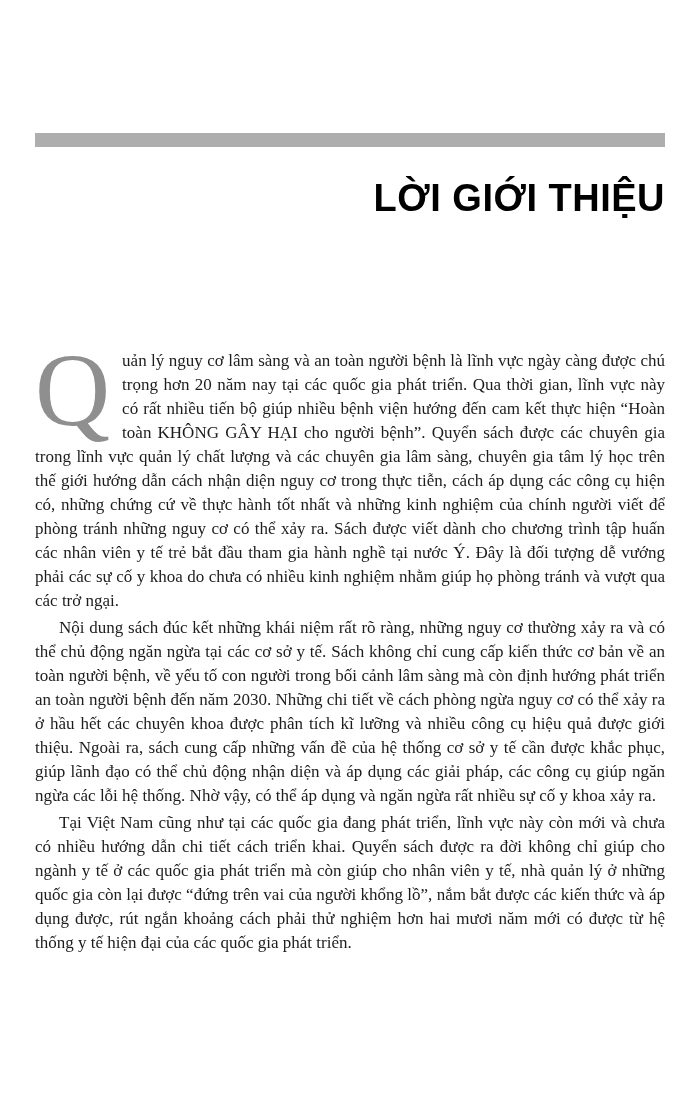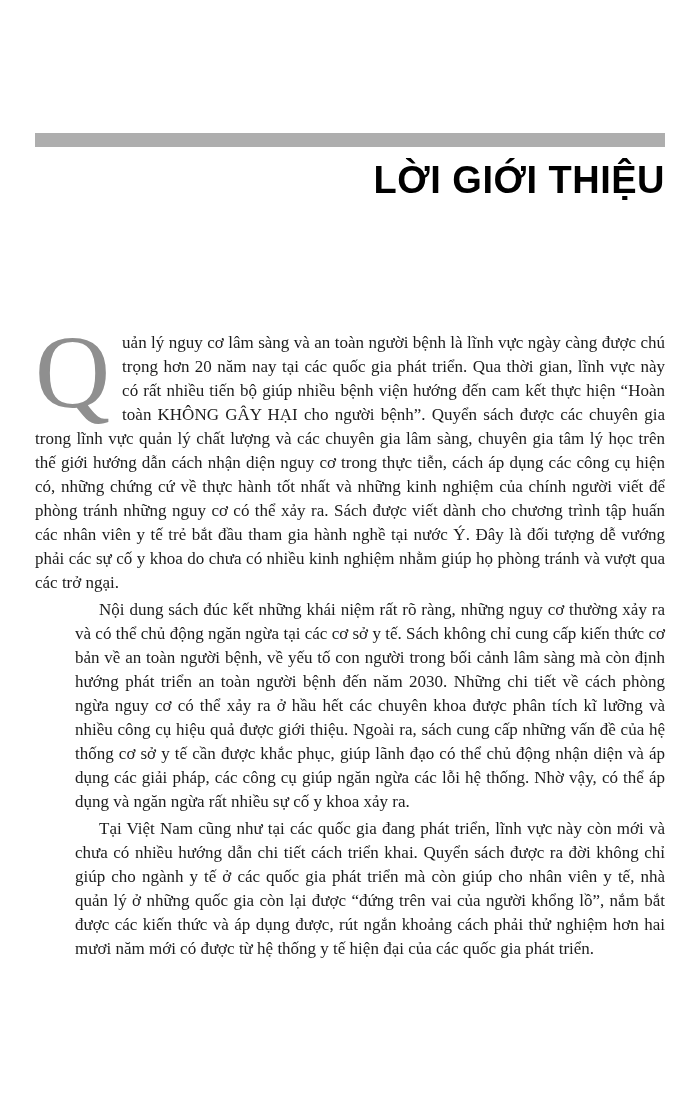--- a/index.html
+++ b/index.html
@@ -18,42 +18,41 @@
     font-family: "Liberation Serif", "DejaVu Serif", serif;
     color: #1c1c1c;
   }
   .header-rule {
     margin-top: 133px;
     width: 100%;
     height: 14px;
     background: #aeaeae;
   }
   .page-title {
-    margin-top: 12px;
+    margin-top: 30px;
     text-align: right;
     font-family: "Liberation Sans", "DejaVu Sans", sans-serif;
     font-weight: 800;
     font-size: 38px;
     line-height: 1.15;
     letter-spacing: 0.5px;
     color: #000000;
   }
   .article {
     margin-top: 128px;
     font-size: 17px;
     line-height: 24px;
     text-align: justify;
     text-justify: inter-word;
   }
   .article p {
     margin: 0 0 3px 0;
   }
   .article p.indent {
     text-indent: 24px;
-    margin-left: 40px;
   }
   .dropcap {
     float: left;
     font-family: "Liberation Serif", "DejaVu Serif", serif;
     font-size: 104px;
     line-height: 78px;
     height: 72px;
     margin: 2px 12px 0 0;
     color: #8f8f8f;
     font-weight: 400;

